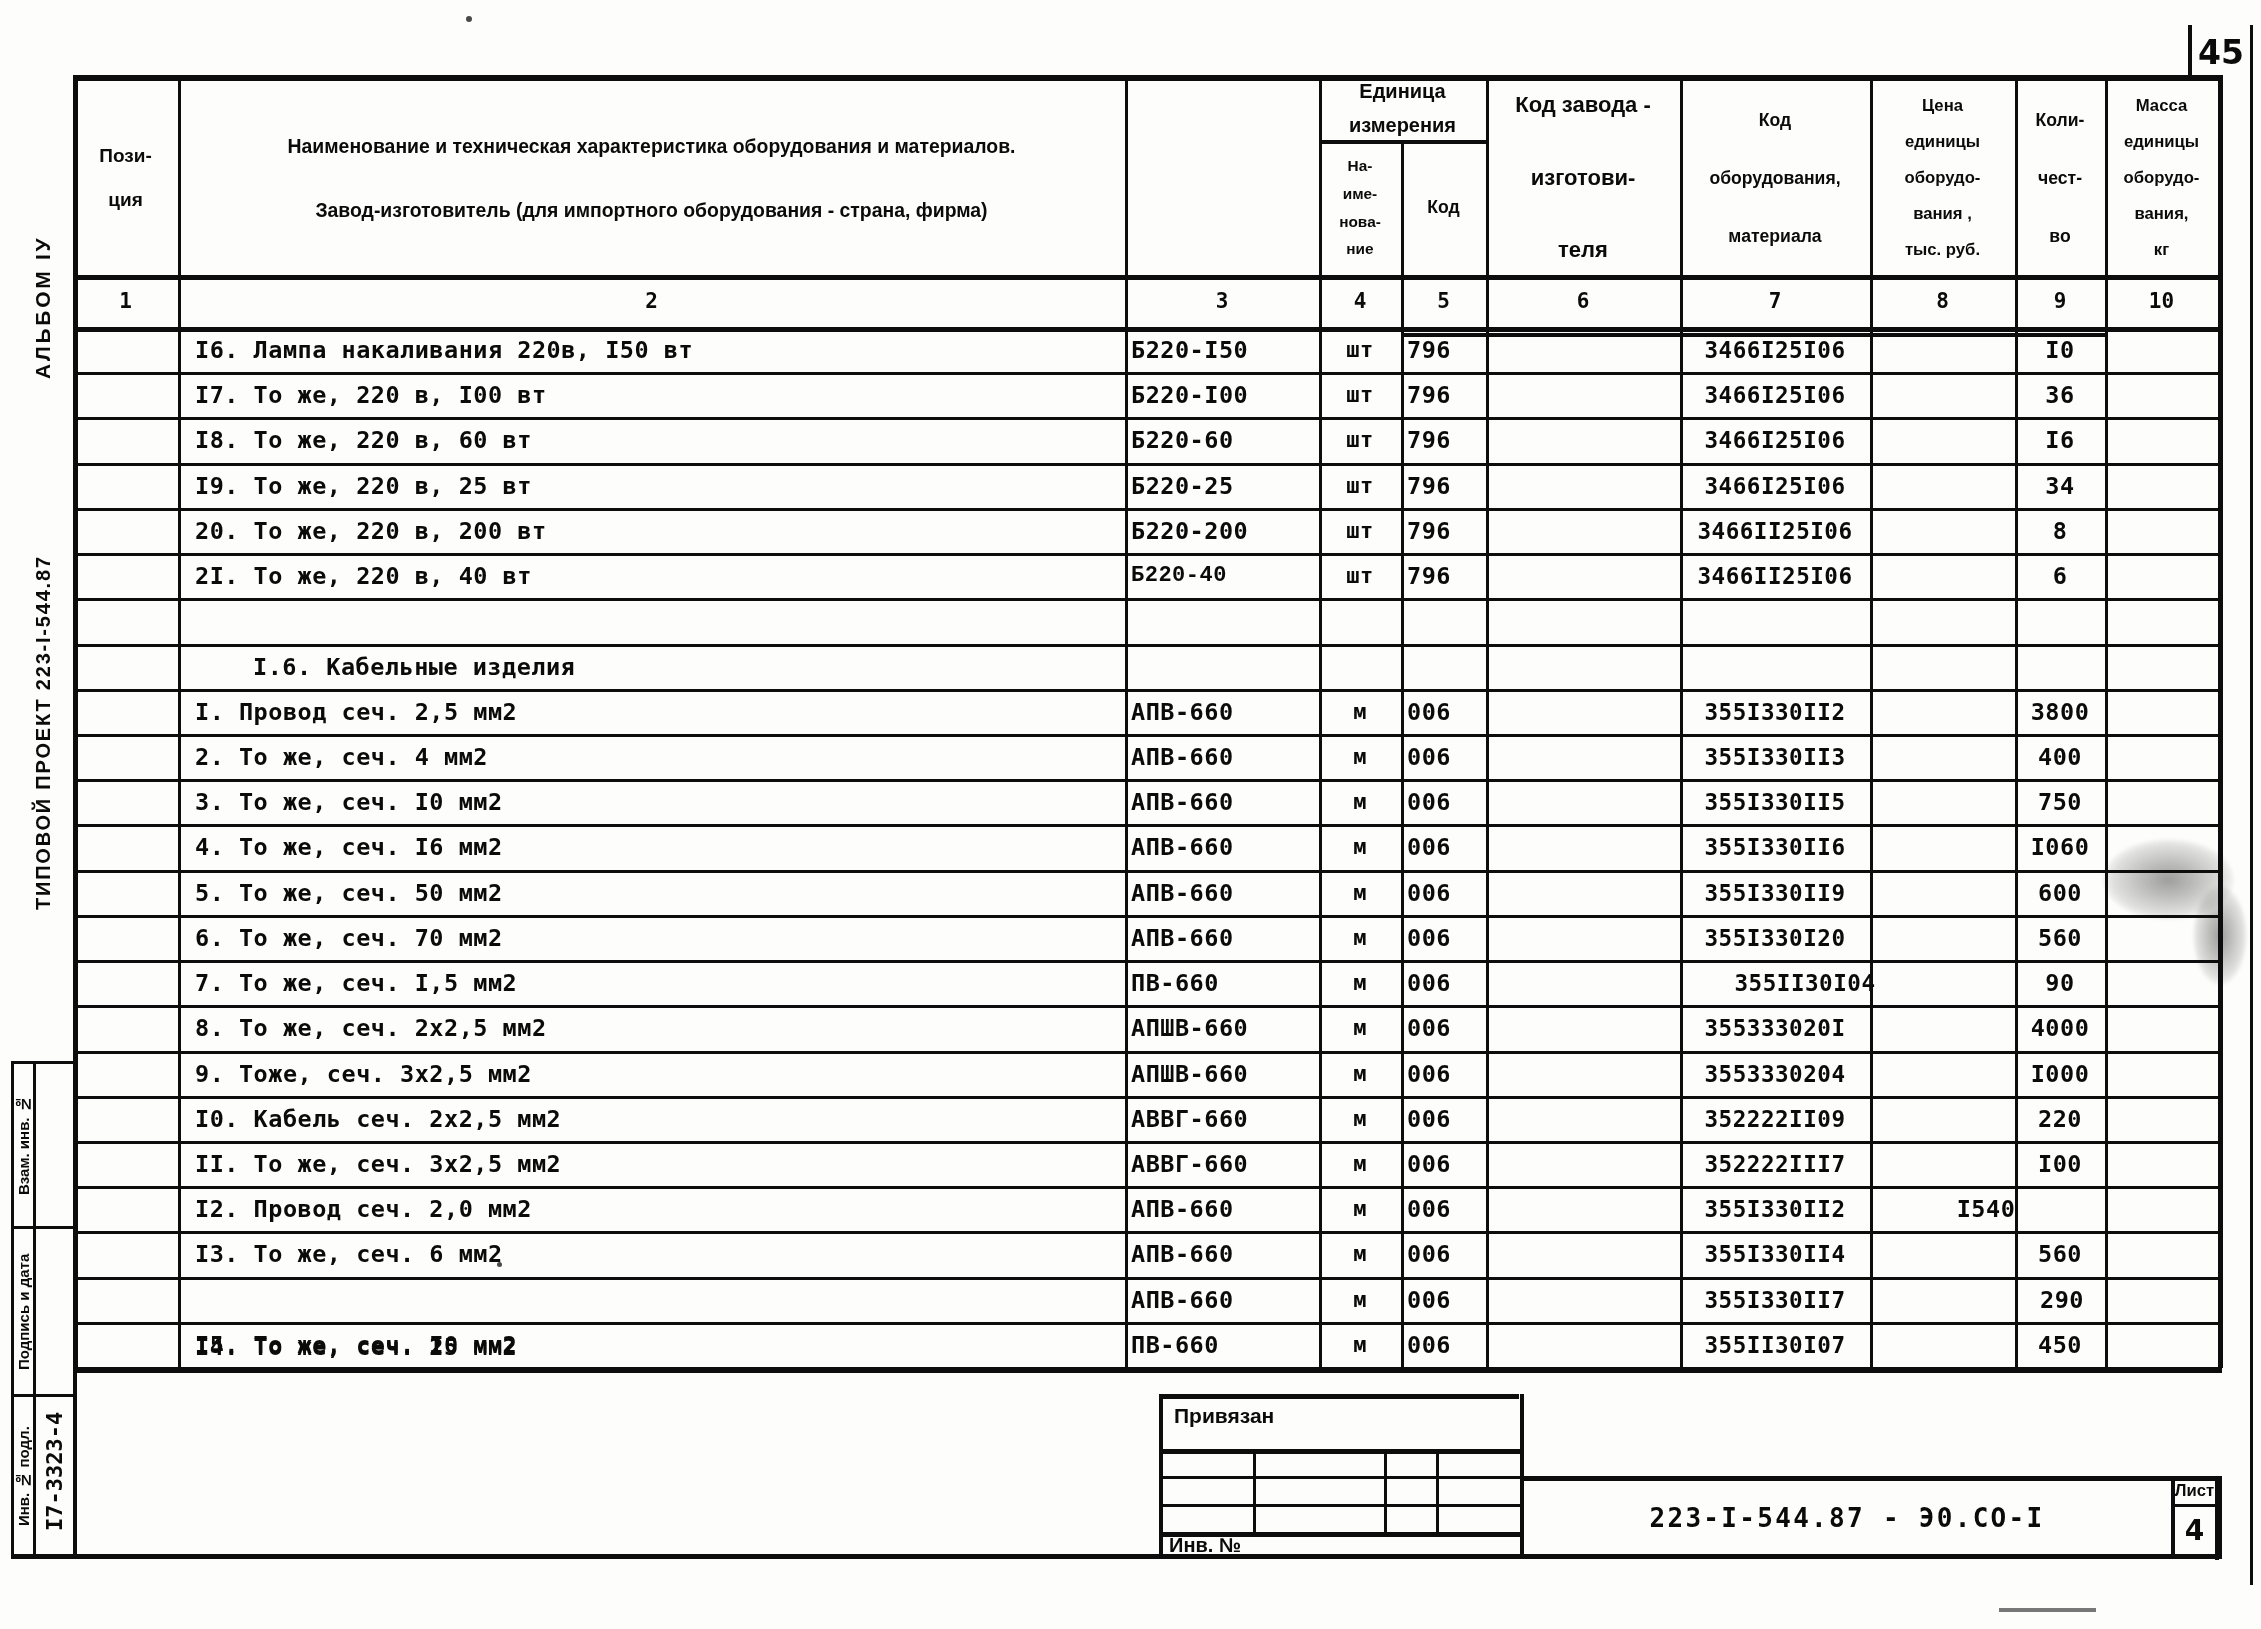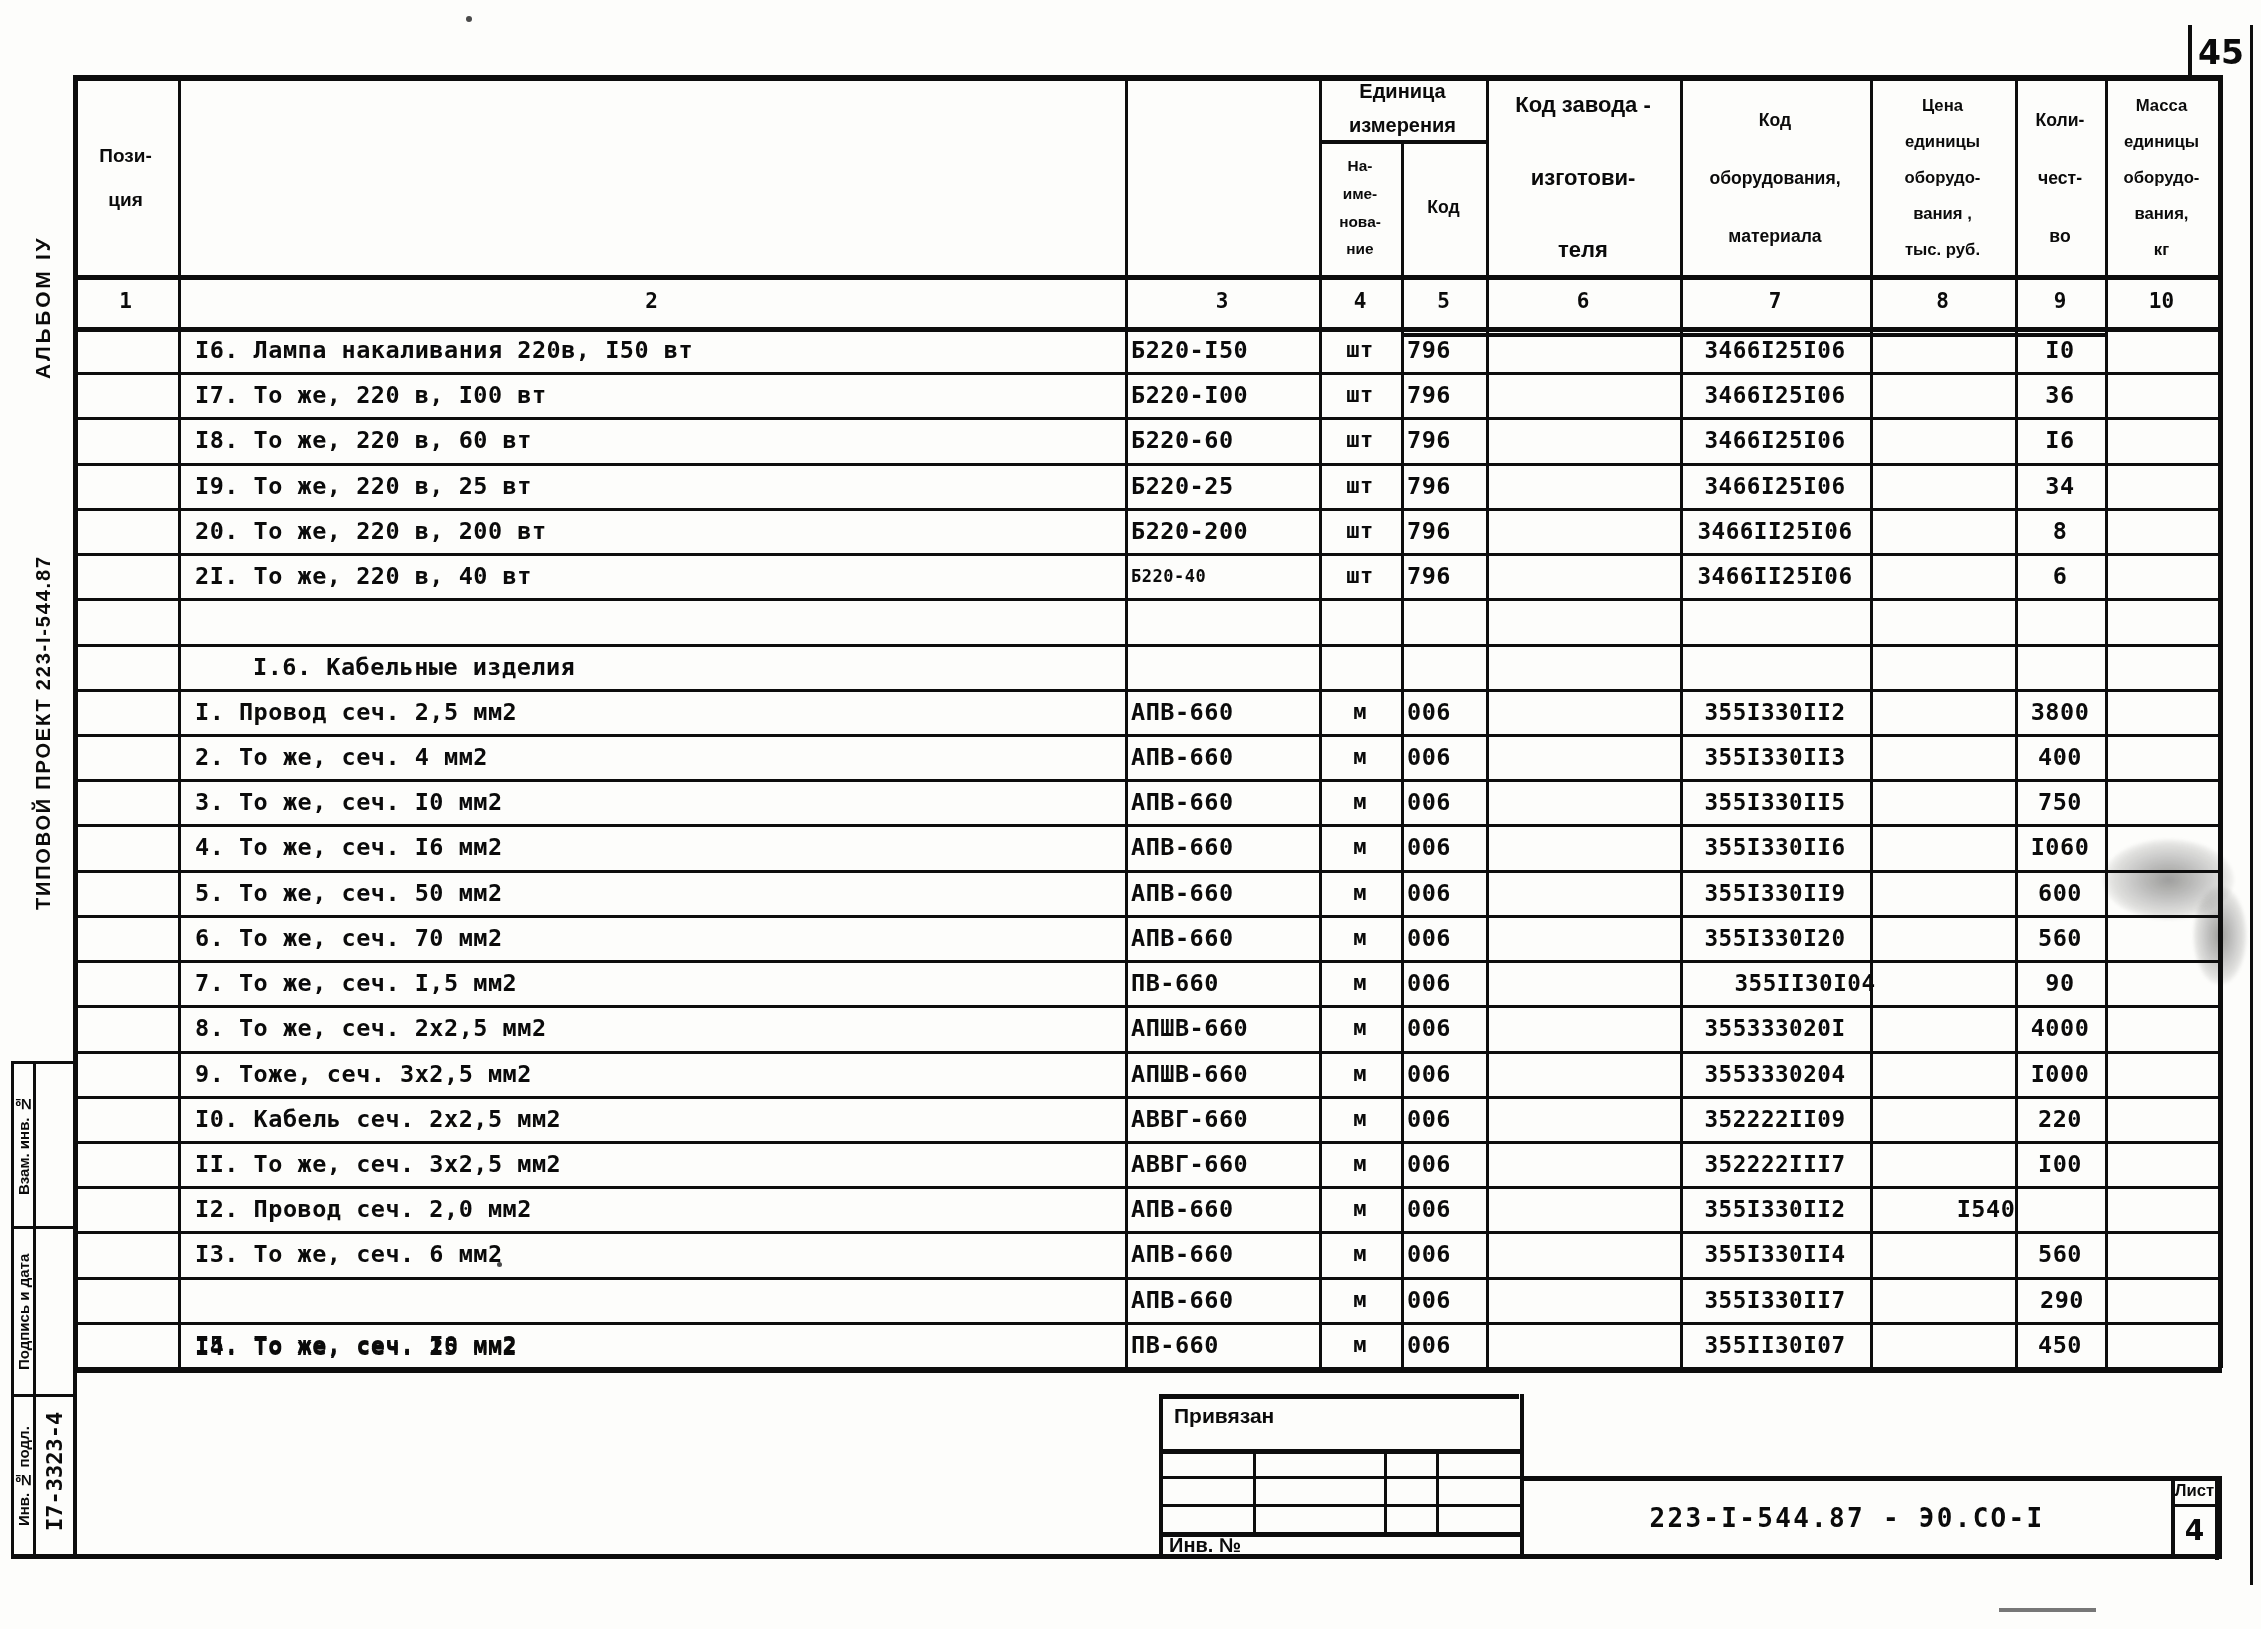--- a/index.html
+++ b/index.html
@@ -32,20 +32,22 @@
   <div class="ln" style="left:11.3px;top:1394px;width:62px;height:3.2px;"></div>
   <div class="ln" style="left:11.3px;top:1061px;width:2.7px;height:496px;"></div>
   <div class="ln" style="left:33px;top:1061px;width:2.7px;height:496px;"></div>
   <div class="abs vtext" style="left:12.7px;top:1065px;width:21px;height:161px;font-weight:bold;font-size:15px;">Взам. инв. №</div>
   <div class="abs vtext" style="left:12.7px;top:1230px;width:21px;height:163px;font-weight:bold;font-size:15px;">Подпись и дата</div>
   <div class="abs vtext" style="left:12.7px;top:1397px;width:21px;height:158px;font-weight:bold;font-size:15px;">Инв. № подл.</div>
   <div class="abs vtext mono" style="left:36px;top:1388px;width:36px;height:167px;font-size:22px;">I7-3323-4</div>
 
   <div class="hdr" style="left:73px;top:81px;width:105px;height:194px;font-size:19px;line-height:2.3;">Пози-
 ция</div>
+  <div class="hdr" style="left:178px;top:81px;width:947px;height:194px;font-size:19.4px;line-height:3.3;">Наименование и техническая характеристика оборудования и материалов.
+Завод-изготовитель (для импортного оборудования - страна, фирма)</div>
   <div class="hdr" style="left:1319px;top:75px;width:167px;height:66px;font-size:20px;line-height:1.7;">Единица
 измерения</div>
   <div class="hdr" style="left:1319px;top:140px;width:82px;height:135px;font-size:15.4px;line-height:1.8;">На-
 име-
 нова-
 ние</div>
   <div class="hdr" style="left:1401px;top:140px;width:85px;height:135px;font-size:17.6px;">Код</div>
   <div class="hdr" style="left:1486px;top:81px;width:194px;height:194px;font-size:22px;line-height:3.3;">Код завода -
 изготови-
 теля</div>
@@ -102,21 +104,21 @@
       <div class="cellL mono" style="left: 1407px; top: 463px; width: 76px; height: 45px; font-size: 23.5px; letter-spacing: 0.5px;">796</div>
       <div class="cellC mono" style="left: 1680px; top: 463px; width: 190px; height: 45px; font-size: 22.6px; letter-spacing: 0.5px;">3466I25I06</div>
       <div class="cellC mono" style="left: 2015px; top: 463px; width: 90px; height: 45px; font-size: 23.5px; letter-spacing: 0.5px;">34</div>
       <div class="cellL mono" style="left: 195px; top: 508px; width: 924px; height: 45px; font-size: 23.5px; letter-spacing: 0.5px;">20. То же, 220 в, 200 вт</div>
       <div class="cellL mono" style="left: 1131px; top: 508px; width: 185px; height: 45px; font-size: 23.5px; letter-spacing: 0.5px;">Б220-200</div>
       <div class="cellC mono" style="left: 1319px; top: 508px; width: 82px; height: 45px; font-size: 22px; letter-spacing: 0.5px;">шт</div>
       <div class="cellL mono" style="left: 1407px; top: 508px; width: 76px; height: 45px; font-size: 23.5px; letter-spacing: 0.5px;">796</div>
       <div class="cellC mono" style="left: 1680px; top: 508px; width: 190px; height: 45px; font-size: 22.6px; letter-spacing: 0.5px;">3466II25I06</div>
       <div class="cellC mono" style="left: 2015px; top: 508px; width: 90px; height: 45px; font-size: 23.5px; letter-spacing: 0.5px;">8</div>
       <div class="cellL mono" style="left: 195px; top: 553px; width: 924px; height: 45px; font-size: 23.5px; letter-spacing: 0.5px;">2I. То же, 220 в, 40 вт</div>
-      <div class="cellL mono" style="left: 1131px; top: 553px; width: 185px; height: 45px; font-size: 17px; letter-spacing: 0.5px;">Б220-40</div>
+      <div class="cellL mono" style="left: 1131px; top: 553px; width: 185px; height: 45px; font-size: 22px; letter-spacing: 0.5px; font-family: Liberation Mono, monospace;">Б220-40</div>
       <div class="cellC mono" style="left: 1319px; top: 553px; width: 82px; height: 45px; font-size: 22px; letter-spacing: 0.5px;">шт</div>
       <div class="cellL mono" style="left: 1407px; top: 553px; width: 76px; height: 45px; font-size: 23.5px; letter-spacing: 0.5px;">796</div>
       <div class="cellC mono" style="left: 1680px; top: 553px; width: 190px; height: 45px; font-size: 22.6px; letter-spacing: 0.5px;">3466II25I06</div>
       <div class="cellC mono" style="left: 2015px; top: 553px; width: 90px; height: 45px; font-size: 23.5px; letter-spacing: 0.5px;">6</div>
       <div class="cellL mono" style="left: 253px; top: 644px; width: 814px; height: 45px; font-size: 23.5px; letter-spacing: 0.5px;">I.6. Кабельные изделия</div>
       <div class="cellL mono" style="left: 195px; top: 689px; width: 924px; height: 45px; font-size: 23.5px; letter-spacing: 0.5px;">I. Провод сеч. 2,5 мм2</div>
       <div class="cellL mono" style="left: 1131px; top: 689px; width: 185px; height: 45px; font-size: 23.5px; letter-spacing: 0.5px;">АПВ-660</div>
       <div class="cellC mono" style="left: 1319px; top: 689px; width: 82px; height: 45px; font-size: 22px; letter-spacing: 0.5px;">м</div>
       <div class="cellL mono" style="left: 1407px; top: 689px; width: 76px; height: 45px; font-size: 23.5px; letter-spacing: 0.5px;">006</div>
       <div class="cellC mono" style="left: 1680px; top: 689px; width: 190px; height: 45px; font-size: 22.6px; letter-spacing: 0.5px;">355I330II2</div>

